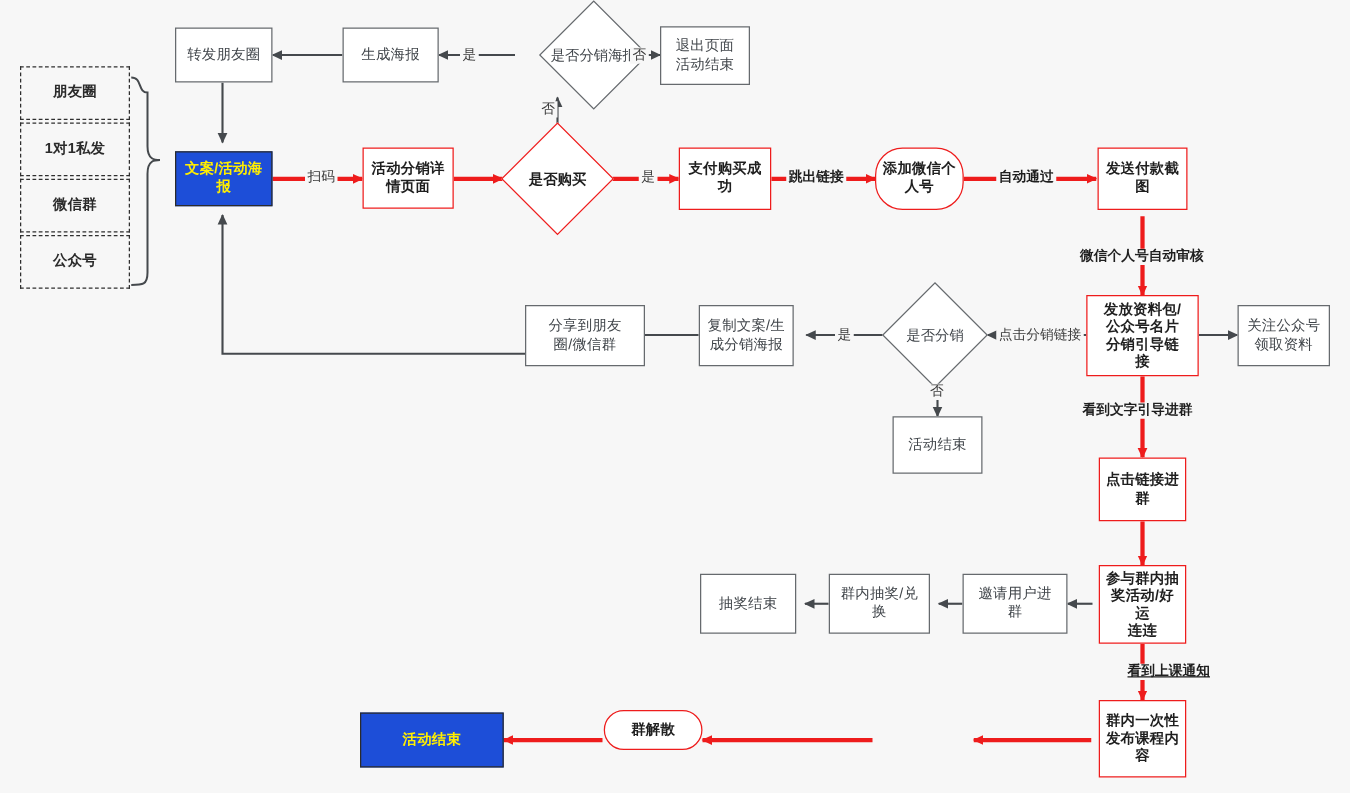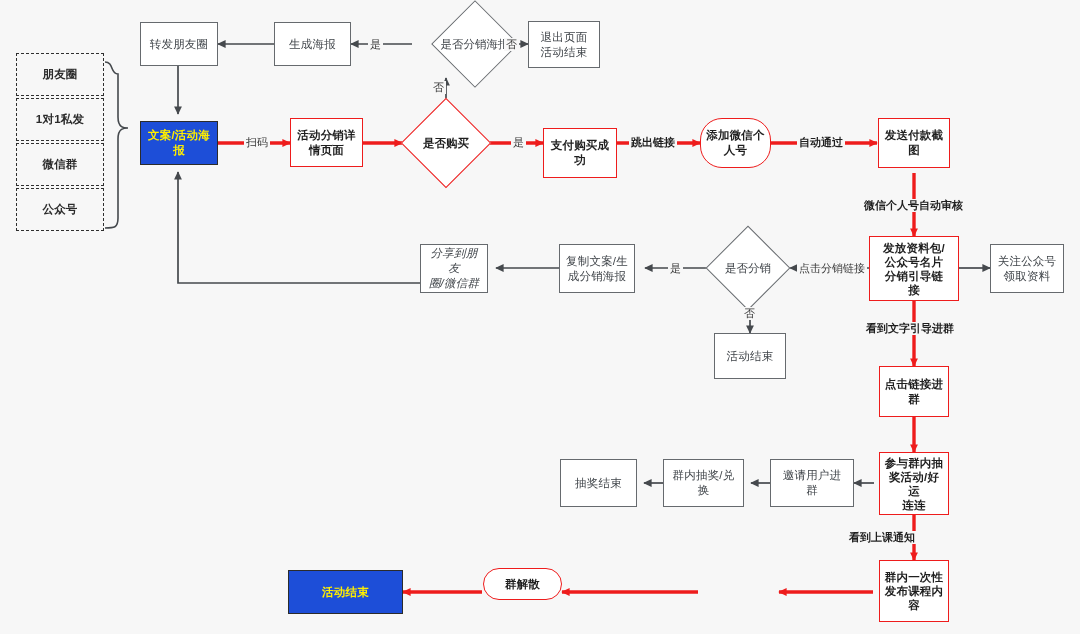--- a/index.html
+++ b/index.html
@@ -179,21 +179,21 @@
   <div class="node red" style="left:290px;top:118px;width:73px;height:49px;white-space:pre-line;">
     <span>活动分销详
 情页面</span>
   </div>
 
   <div class="diamond red" style="left:414px;top:111px;width:64px;height:64px;">
     <div class="shape"></div>
     <div class="dlabel" style="left:-26px;width:116px;">是否购买</div>
   </div>
 
-  <div class="node red" style="left:543px;top:128px;width:74px;height:50px;white-space:pre-line;">
+  <div class="node red" style="left:543px;top:118px;width:74px;height:50px;white-space:pre-line;">
     <span>支付购买成
 功</span>
   </div>
 
   <div class="node red" style="left:700px;top:118px;width:71px;height:50px;white-space:pre-line;border-radius:22px;">
     <span>添加微信个
 人号</span>
   </div>
 
   <div class="node red" style="left:878px;top:118px;width:72px;height:50px;white-space:pre-line;">
@@ -216,21 +216,21 @@
   <div class="diamond gray" style="left:718px;top:238px;width:60px;height:60px;">
     <div class="shape"></div>
     <div class="dlabel" style="left:-24px;width:108px;">是否分销</div>
   </div>
 
   <div class="node gray" style="left:559px;top:244px;width:76px;height:49px;white-space:pre-line;">
     <span>复制文案/生
 成分销海报</span>
   </div>
 
-  <div class="node gray" style="left:420px;top:244px;width:68px;height:49px;white-space:pre-line;font-style:italic;">
+  <div class="node gray" style="left:420px;top:244px;width:96px;height:49px;white-space:pre-line;">
     <span>分享到朋友
 圈/微信群</span>
   </div>
 
   <div class="node gray" style="left:714px;top:333px;width:72px;height:46px;">
     <span>活动结束</span>
   </div>
 
   <div class="node red" style="left:879px;top:366px;width:70px;height:51px;white-space:pre-line;">
     <span>点击链接进
@@ -277,15 +277,15 @@
   <div class="elabel" style="left:504px;top:38px;">否</div>
   <div class="elabel" style="left:431px;top:81px;">否</div>
   <div class="elabel" style="left:511px;top:136px;">是</div>
   <div class="elabel bold" style="left:629px;top:136px;">跳出链接</div>
   <div class="elabel bold" style="left:797px;top:136px;">自动通过</div>
   <div class="elabel bold" style="left:862px;top:199px;">微信个人号自动审核</div>
   <div class="elabel" style="left:797px;top:262px;">点击分销链接</div>
   <div class="elabel" style="left:668px;top:262px;">是</div>
   <div class="elabel" style="left:742px;top:307px;">否</div>
   <div class="elabel bold" style="left:864px;top:322px;">看到文字引导进群</div>
-  <div class="elabel bold" style="left:847px;top:531px;">看到上课通知</div>
+  <div class="elabel bold" style="left:900px;top:531px;text-decoration:underline;">看到上课通知</div>
 
 </div>
 
 </body></html>

